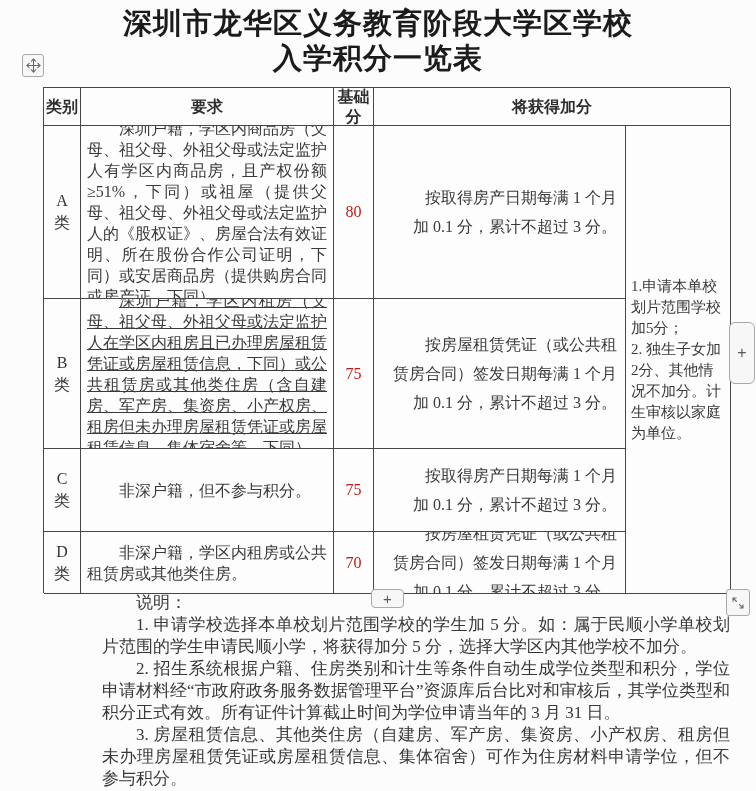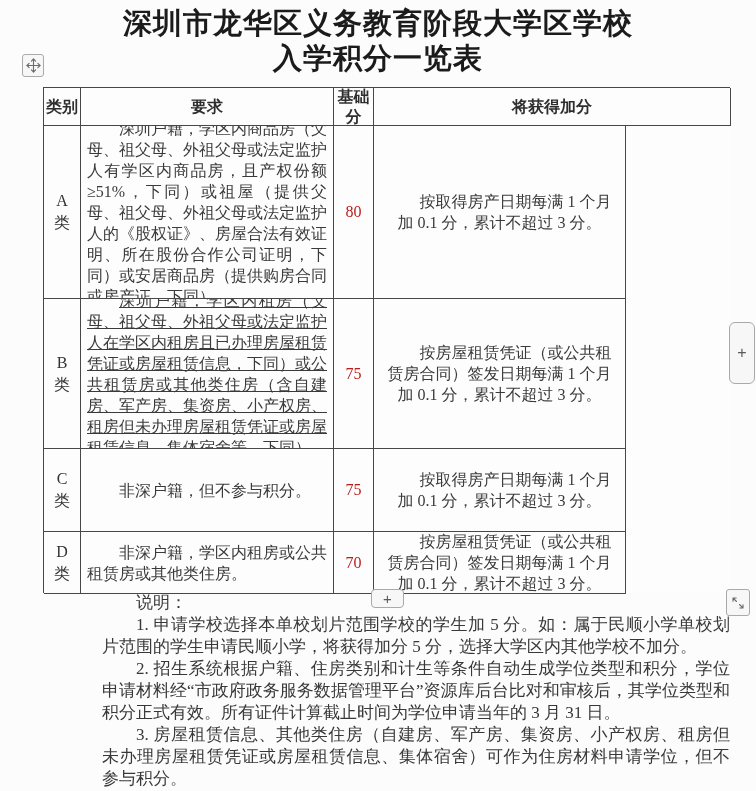--- a/index.html
+++ b/index.html
@@ -43,21 +43,21 @@
     display:flex;align-items:center;justify-content:center;
     overflow:hidden;text-align:center;
   }
   .cell.head{font-weight:700;color:#2e2e2e;line-height:20px;padding:0 2px;}
   .cell.cat{flex-direction:column;line-height:22px;color:#333;}
   .cell.txt{justify-content:flex-start;text-align:justify;padding:2px 6px;}
   .cell.txt .para{width:100%;text-indent:2em;line-height:21px;color:#3a3a3a;}
   .row-b .para{line-height:18.6px;text-decoration:underline;}
   .cell.score{color:#b91c1c;}
   .cell.bonus{padding:2px 8px;}
-  .cell.bonus .para{width:100%;text-indent:2em;text-align:center;line-height:21px;}
+  .cell.bonus .para{width:100%;text-indent:2em;text-align:right;line-height:29px;}
   .cell.side{
     grid-column:5;grid-row:2/6;flex-direction:column;justify-content:center;
     align-items:flex-start;padding:0 5px;text-align:left;line-height:21px;font-size:15px;
   }
   .cell.side div{width:100%;}
   
   .g-r1c1{grid-column:1;grid-row:1}.g-r1c2{grid-column:2;grid-row:1}
   .g-r1c3{grid-column:3;grid-row:1}.g-r1c45{grid-column:4/6;grid-row:1}
   .r2{grid-row:2}.r3{grid-row:3}.r4{grid-row:4}.r5{grid-row:5}
   .c1{grid-column:1}.c2{grid-column:2}.c3{grid-column:3}.c4{grid-column:4}
@@ -98,20 +98,24 @@
   <div class="cell cat c1 r2">
     <span>A</span>
     <span>类</span>
   </div>
   <div class="cell txt c2 r2">
     <div class="para">深圳户籍，学区内商品房（父母、祖父母、外祖父母或法定监护人有学区内商品房，且产权份额≥51%，下同）或祖屋（提供父母、祖父母、外祖父母或法定监护人的《股权证》、房屋合法有效证明、所在股份合作公司证明，下同）或安居商品房（提供购房合同或房产证，下同）。</div>
   </div>
   <div class="cell score c3 r2">80</div>
   <div class="cell bonus c4 r2">
     <div class="para">按取得房产日期每满 1 个月加 0.1 分，累计不超过 3 分。</div>
+  </div>
+  <div class="cell side">
+    <div>1.申请本单校划片范围学校加5分；</div>
+    <div>2. 独生子女加2分、其他情况不加分。计生审核以家庭为单位。</div>
   </div>
 
   <div class="cell cat c1 r3">
     <span>B</span>
     <span>类</span>
   </div>
   <div class="cell txt c2 r3 row-b">
     <div class="para">深圳户籍，学区内租房（父母、祖父母、外祖父母或法定监护人在学区内租房且已办理房屋租赁凭证或房屋租赁信息，下同）或公共租赁房或其他类住房（含自建房、军产房、集资房、小产权房、租房但未办理房屋租赁凭证或房屋租赁信息、集体宿舍等，下同）。</div>
   </div>
   <div class="cell score c3 r3">75</div>

